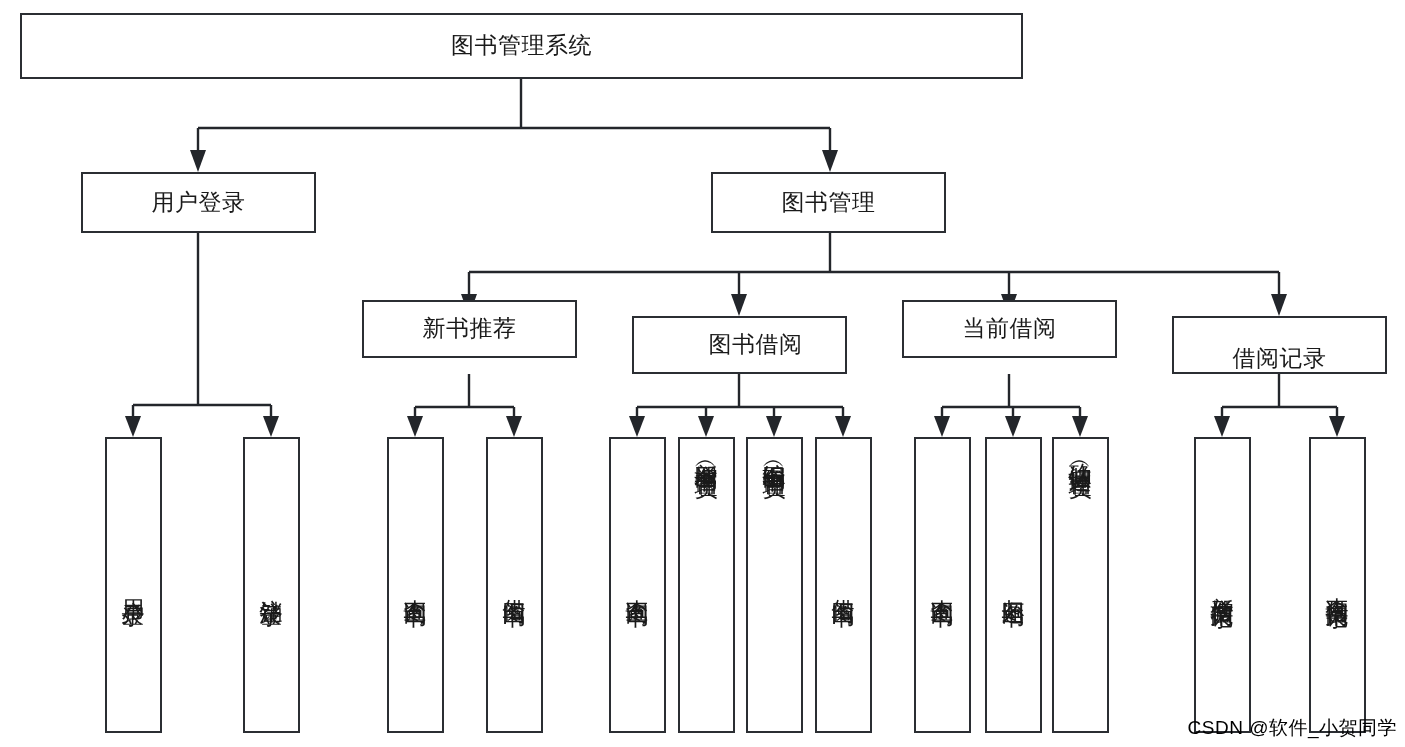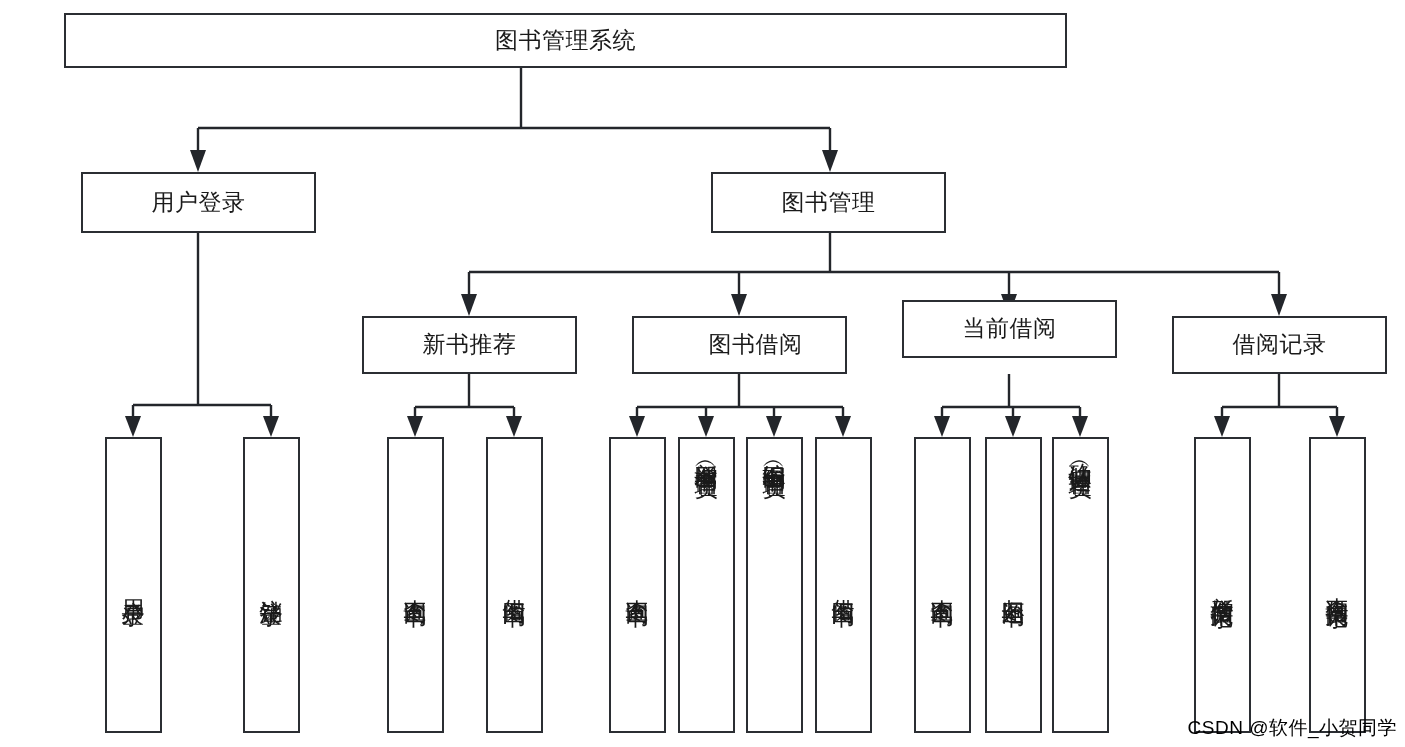--- a/index.html
+++ b/index.html
@@ -155,41 +155,41 @@
     <polygon points="1072,416 1088,416 1080,437"></polygon>
 
     <line x1="1279" y1="374" x2="1279" y2="407"></line>
     <line x1="1222" y1="407" x2="1337" y2="407"></line>
     <line x1="1222" y1="407" x2="1222" y2="418"></line>
     <polygon points="1214,416 1230,416 1222,437"></polygon>
     <line x1="1337" y1="407" x2="1337" y2="418"></line>
     <polygon points="1329,416 1345,416 1337,437"></polygon>
   </svg>
 
-  <div class="node root horiz" style="left:20px; top:13px; width:1003px; height:55px;margin-left:44px;">
+  <div class="node root horiz" style="left:20px; top:13px; width:1003px; height:66px;">
     <span class="label">图书管理系统</span>
   </div>
 
   <div class="node horiz" style="left:81px; top:172px; width:235px; height:61px;">
     <span class="label">用户登录</span>
   </div>
   <div class="node horiz" style="left:711px; top:172px; width:235px; height:61px;font-family:Liberation Serif, serif;">
     <span class="label">图书管理</span>
   </div>
 
-  <div class="node horiz" style="left:362px; top:316px; width:215px; height:58px;">
+  <div class="node horiz" style="left:362px; top:300px; width:215px; height:58px;">
     <span class="label">新书推荐</span>
   </div>
   <div class="node horiz" style="left:632px; top:316px; width:215px; height:58px;padding-left:32px;">
     <span class="label">图书借阅</span>
   </div>
   <div class="node horiz" style="left:902px; top:300px; width:215px; height:58px;">
     <span class="label">当前借阅</span>
   </div>
-  <div class="node horiz" style="left:1172px; top:316px; width:215px; height:58px;">
+  <div class="node horiz" style="left:1172px; top:316px; width:215px; height:58px;align-items:flex-end;">
     <span class="label">借阅记录</span>
   </div>
 
   <div class="node vert short" style="left:105px; top:437px; width:57px; height:296px;">
     <span class="label">用户登录</span>
   </div>
   <div class="node vert short" style="left:243px; top:437px; width:57px; height:296px;">
     <span class="label">注销登录</span>
   </div>
 

